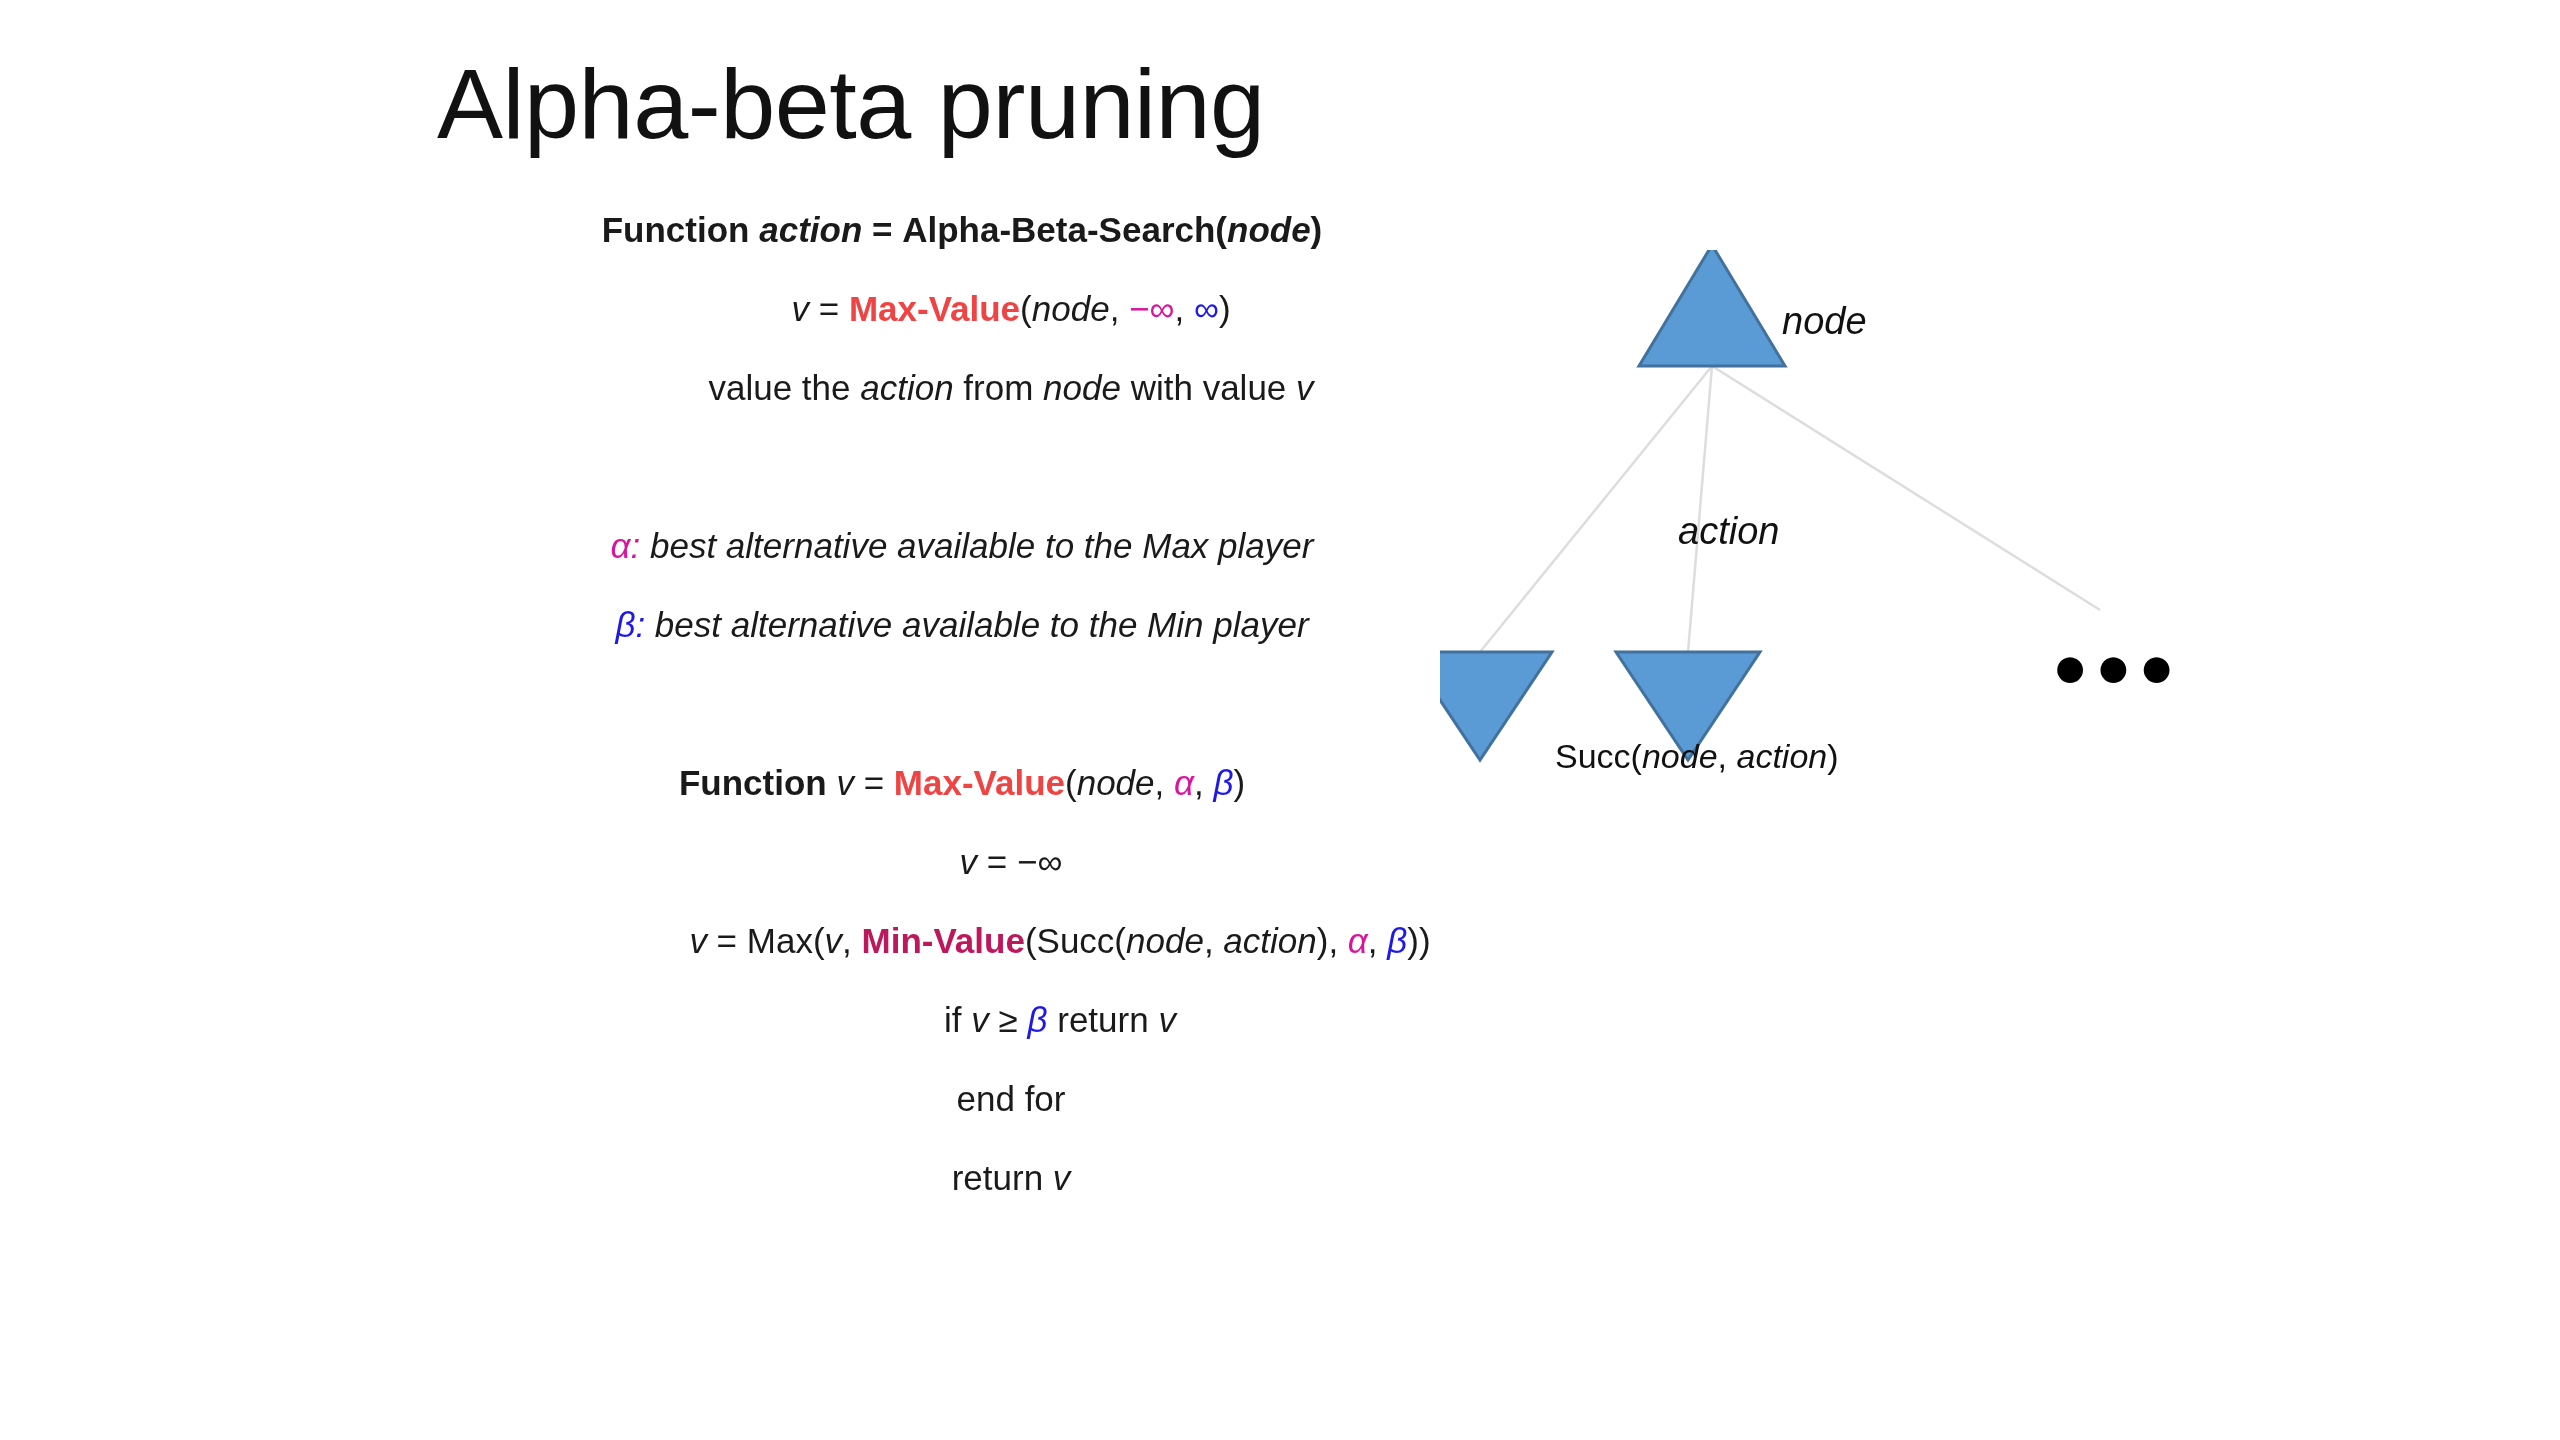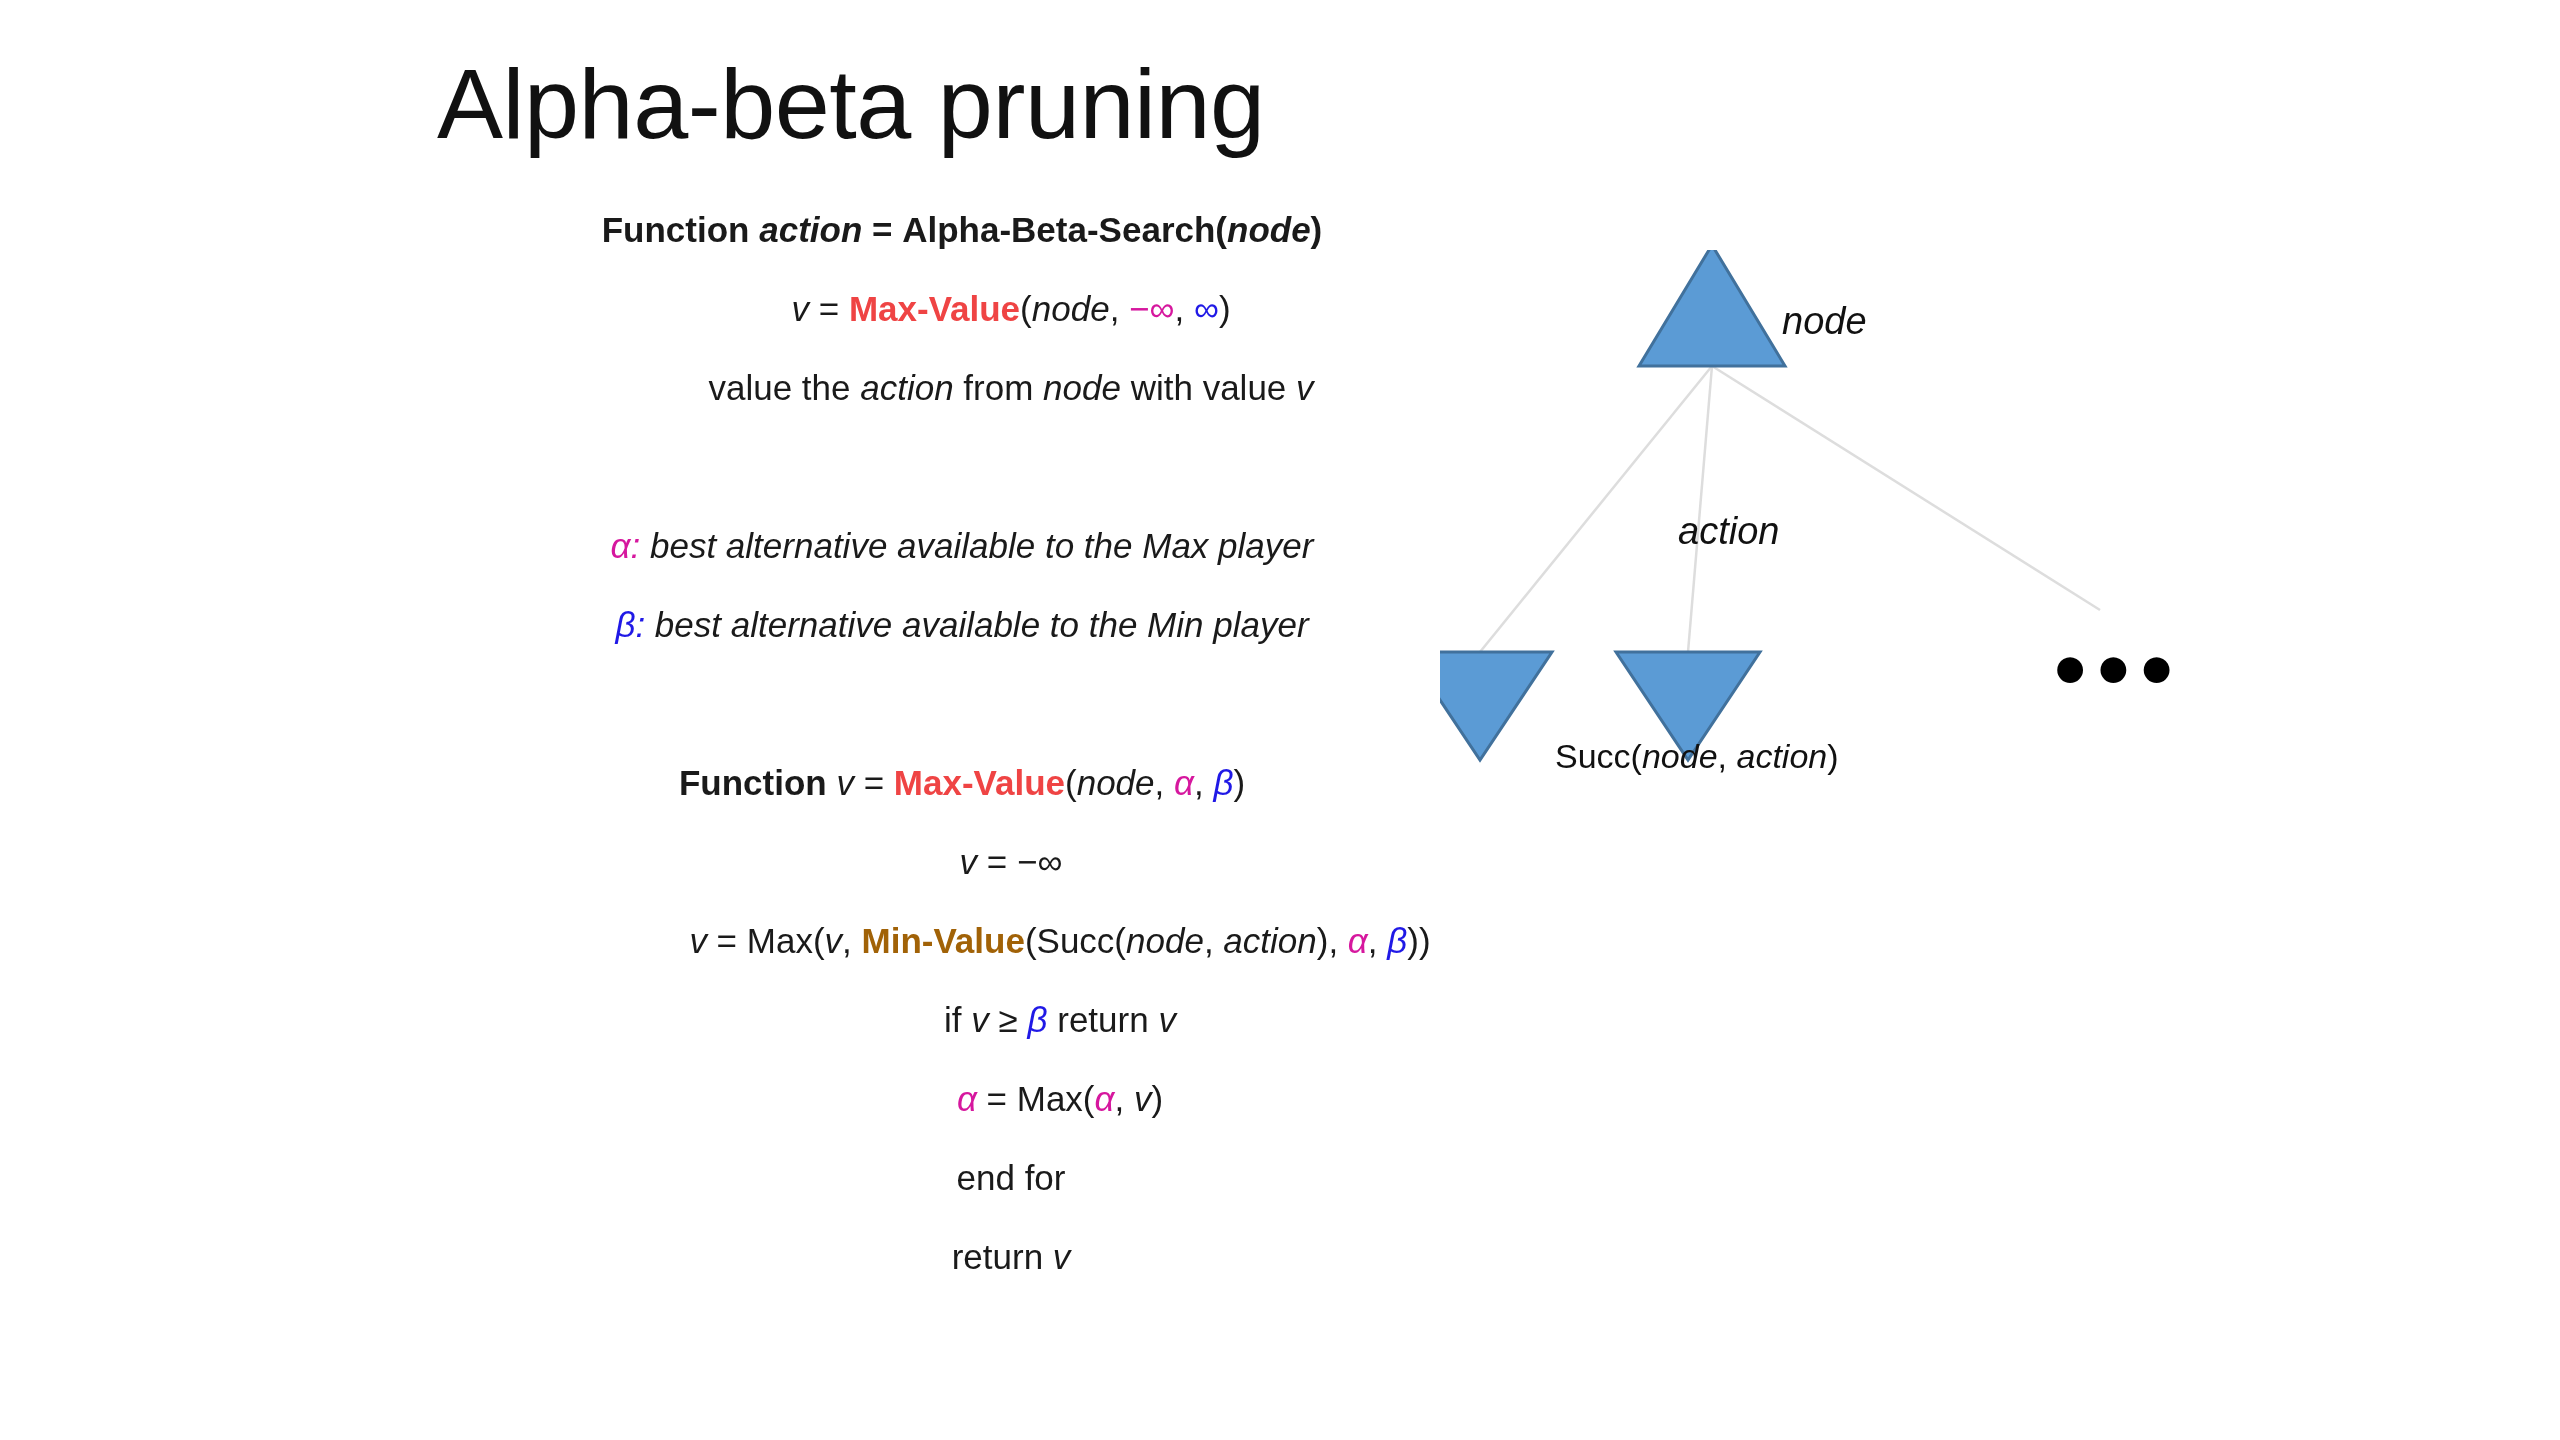--- a/index.html
+++ b/index.html
@@ -48,21 +48,21 @@
   .ind2 { padding-left: 196px; }
   .spacer { height: 79px; }
 
   .b  { font-weight: 700; }
   .i  { font-style: italic; }
   .bi { font-weight: 700; font-style: italic; }
 
   .mag  { color: #D6179E; }
   .blue { color: #2019E6; }
   .mag-b  { color: #ef4444; font-weight: 700; }
-  .blue-b { color: #a16207; font-weight: 700; }
+  .blue-b { color: #be185d; font-weight: 700; }
   .mag-i  { color: #D6179E; font-style: italic; }
   .blue-i { color: #2019E6; font-style: italic; }
 
   
   #diagram {
     position: absolute;
     left: 1440px;
     top: 250px;
     width: 880px;
     height: 650px;
@@ -143,23 +143,20 @@
 
 
   <div class="code-line ind2">
     <span class="i">v</span><span> = Max(</span><span class="i">v</span><span>, </span><span class="blue-b">Min-Value</span><span>(Succ(</span><span class="i">node</span><span>, </span><span class="i">action</span><span>), </span><span class="mag-i">α</span><span>, </span><span class="blue-i">β</span><span>))</span>
   </div>
 
   <div class="code-line ind2">
     <span>if </span><span class="i">v</span><span> ≥ </span><span class="blue-i">β</span><span> return </span><span class="i">v</span>
   </div>
 
-  <div class="code-line ind2">
-    <span class="mag-i">α</span><span> = Max(</span><span class="mag-i">α</span><span>, </span><span class="i">v</span><span>)</span>
-  </div>
 
   <div class="code-line ind1">
     <span>end for</span>
   </div>
 
   <div class="code-line ind1">
     <span>return </span><span class="i">v</span>
   </div>
 
 </div>

